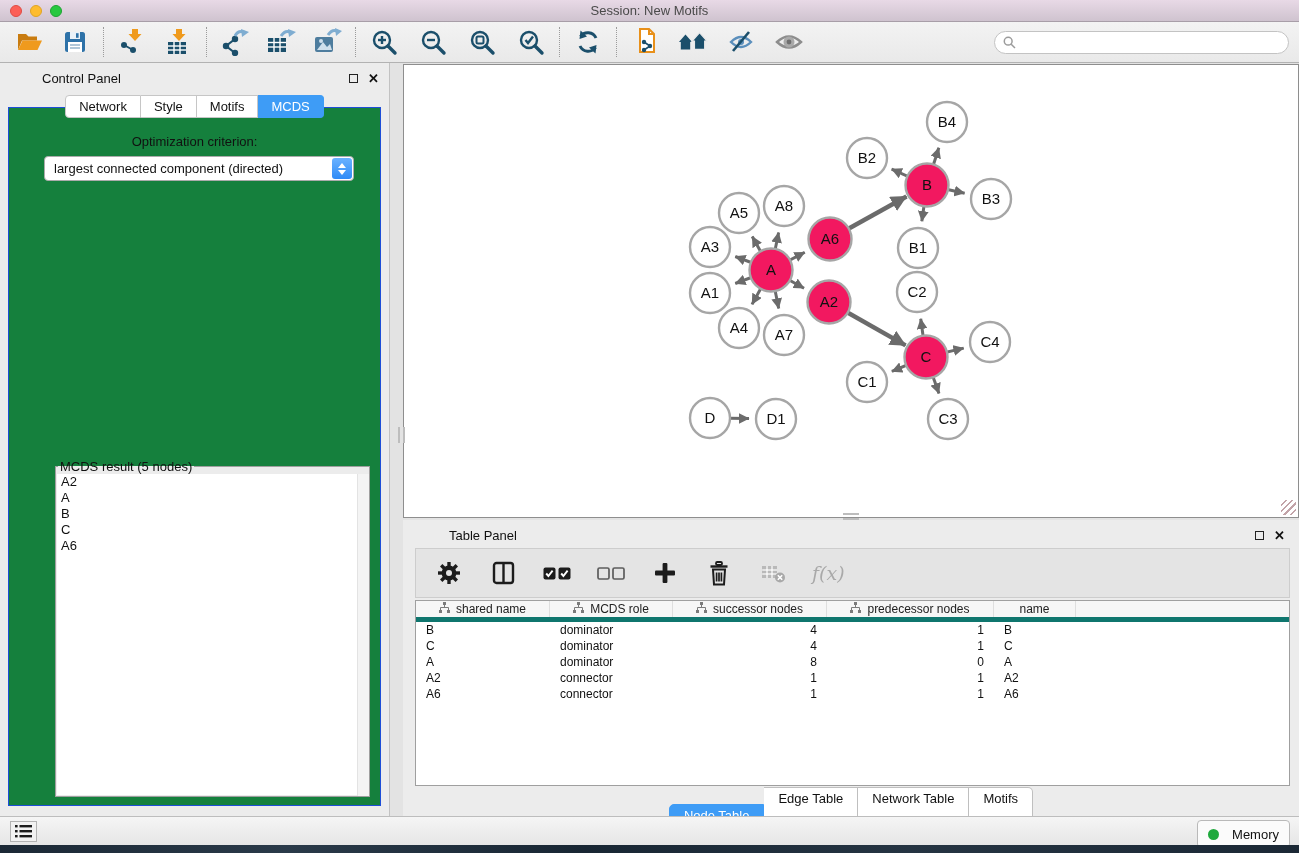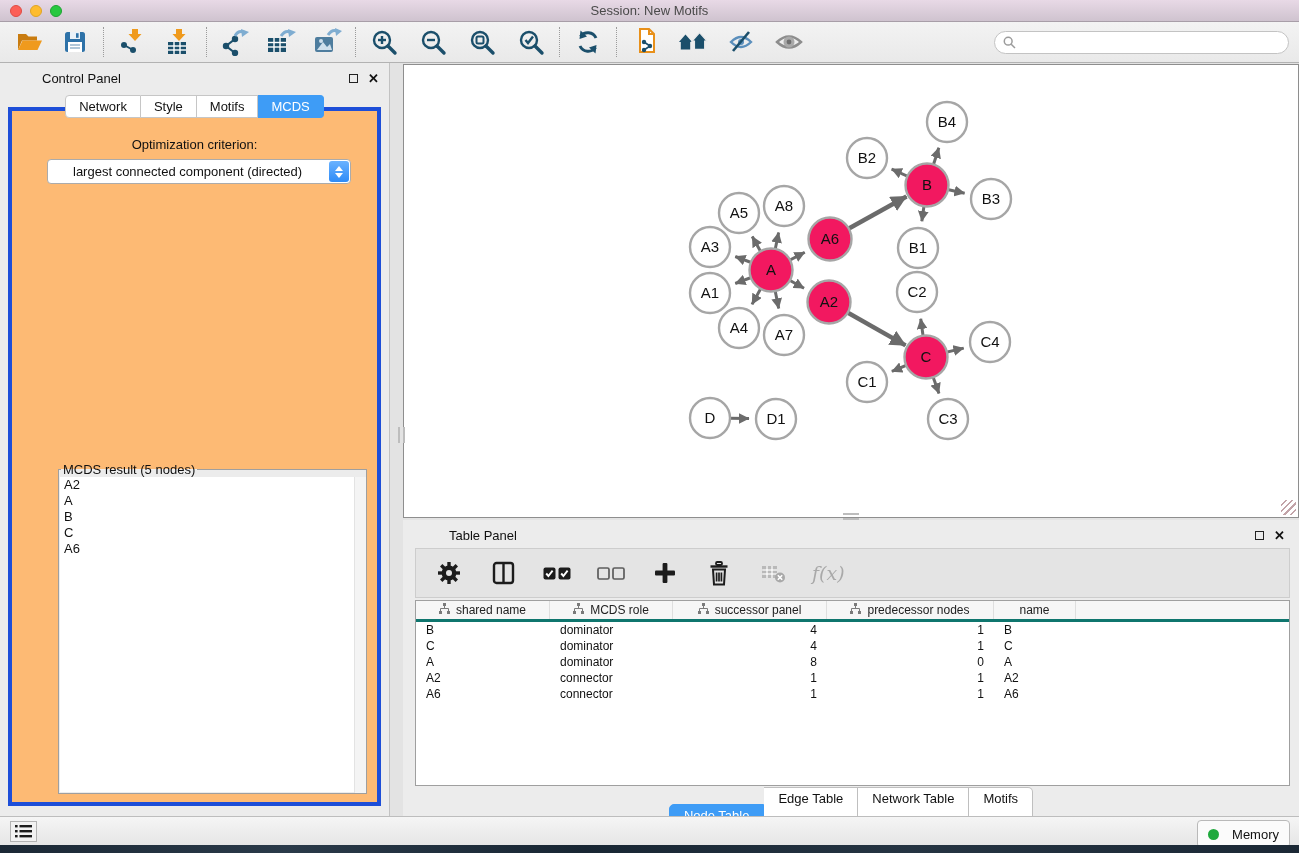--- a/index.html
+++ b/index.html
@@ -29,29 +29,29 @@
     border:1px solid #c3c3c3; border-radius:12px; display:flex; align-items:center; padding:0 8px; gap:6px; }
   .search-field input { border:none; outline:none; flex:1; font-size:12px; font-family:inherit; background:transparent; }
 
   
   .control-panel { left:0; top:63px; width:390px; height:753px; background:#ececec; border-right:1px solid #c2c2c2; }
   .panel-header { position:absolute; left:0; top:0; right:0; height:30px; display:flex; align-items:center; padding:0 10px;margin-left:32px; }
   .panel-title { font-size:13px; color:#111; }
   .panel-hdr-icons { margin-left:auto; display:flex; align-items:center; gap:10px; }
   .float-ico { width:9px; height:9px; border:1.5px solid #222; background:transparent; }
   .close-ico { font-size:13px; font-weight:700; color:#111; line-height:1; }
-  .cp-body { position:absolute; left:8px; top:44px; right:8px; bottom:10px; background:#fdba74; border:4px solid #1d4ed8; }
+  .cp-body { position:absolute; left:8px; top:44px; right:8px; bottom:10px; background:#15803d; border:1px solid #1d4ed8; }
   .cp-tabs { position:absolute; left:0; right:0; top:32px; display:flex; justify-content:center; z-index:3; }
   .tab { font-size:13px; padding:3px 13px; background:#fff; border:1px solid #c6c6c6; border-left-width:0; color:#111; }
   .tab:first-child { border-left-width:1px; border-radius:4px 0 0 4px; }
   .tab:last-child { border-radius:0 4px 4px 0; }
   .tab.sel { background:#3e9cf6; border-color:#3e9cf6; color:#fff; }
   .opt-label { position:absolute; left:0; right:0; top:26px; text-align:center; font-size:13px; color:#111; }
   .criterion { position:absolute; left:35px; right:26px; top:48px; height:25px; background:#fff;
-    border:1px solid #ababab; border-radius:4px; display:flex; align-items:center; padding-left:25px; font-size:13px; }
+    border:1px solid #ababab; border-radius:4px; display:flex; align-items:center; padding-left:9px; font-size:13px; }
   .stepper { position:absolute; right:1px; top:1px; bottom:1px; width:20px; border-radius:3px;
     background:linear-gradient(#6ab2ff,#2e8bf7); display:flex; flex-direction:column; align-items:center; justify-content:center; gap:2px; }
   .chev-up { width:0; height:0; border-left:4px solid transparent; border-right:4px solid transparent; border-bottom:5px solid #fff; }
   .chev-dn { width:0; height:0; border-left:4px solid transparent; border-right:4px solid transparent; border-top:5px solid #fff; }
   .cp-buttons { position:absolute; left:0; right:0; top:84px; display:flex; justify-content:center; gap:15px; }
   .btn { font-size:13px; font-family:inherit; padding:3px 16px; background:linear-gradient(#ffffff,#f1f1f1);
     border:1px solid #b5b5b5; border-radius:4px; color:#111; }
   .mcds-fieldset { position:absolute; left:10px; right:10px; top:351px; bottom:8px;
     border:1px solid #9f9f9f; background:#ececec; padding:0;margin-left:36px; }
   .mcds-fieldset legend { font-size:13px; margin-left:2px; padding:0 2px; color:#111; }
@@ -71,21 +71,21 @@
     background:repeating-linear-gradient(135deg, transparent 0 3px, #c2a3a8 3px 4.5px); }
   .splitter-v { left:398px; top:427px; width:7px; height:16px; border-left:2px solid #bdbdbd; border-right:2px solid #bdbdbd; }
   .splitter-h { left:843px; top:513px; width:16px; height:7px; border-top:2px solid #bdbdbd; border-bottom:2px solid #bdbdbd; }
 
   
   .table-panel { left:403px; top:520px; width:896px; height:296px; background:#ececec; }
   .tp-toolbar { position:absolute; left:12px; right:9px; top:28px; height:50px; background:#e4e4e4;
     border:1px solid #cdcdcd; display:flex; align-items:center; gap:24px; padding-left:18px; }
   .fx { font-family:"DejaVu Serif",serif; font-style:italic; font-size:19px; color:#a9a9a9; }
   .tp-table { position:absolute; left:12px; right:9px; top:80px; height:186px; background:#fff; border:1px solid #9f9f9f; overflow:hidden; }
-  .tp-head { display:flex; height:21px; background:#f6f6f6; border-bottom:3px solid #0f766e; }
+  .tp-head { display:flex; height:21px; background:#f6f6f6; border-bottom:5px solid #0f766e; }
   .th { display:flex; align-items:center; justify-content:center; gap:6px; font-size:12px; color:#222;
     border-right:1px solid #dedede; height:100%; }
   .tr { display:flex; height:16px; }
   .td { font-size:12px; line-height:16px; padding:0 10px; white-space:nowrap; overflow:hidden; }
   .tp-tabs { position:absolute; left:0; right:0; top:267px; display:flex; justify-content:center; }
   .seg { font-size:13px; padding:3px 14px; background:#fff; border:1px solid #bfbfbf; border-left-width:0; color:#111; }
   .seg:first-child { border-left-width:1px; border-radius:5px 0 0 5px; }
   .seg:last-child { border-radius:0 5px 5px 0; }
   .seg.sel { background:#3e9cf6; border-color:#3e9cf6; color:#fff;margin-top:17px; }
 
@@ -549,21 +549,21 @@
         </div>
         <div class="th" style="width: 154px;">
           <span><svg width="11" height="11" viewBox="0 0 11 11">
               <g fill="#7a7a7a">
                 <rect x="4" y="0" width="3" height="3"></rect>
                 <rect x="0" y="8" width="3" height="3"></rect>
                 <rect x="8" y="8" width="3" height="3"></rect>
               </g>
               <path d="M5.5 3 V5.5 M1.5 8 V5.5 H9.5 V8" stroke="#7a7a7a" stroke-width="1" fill="none"></path>
             </svg></span>
-          <span>successor panel</span>
+          <span>successor nodes</span>
         </div>
         <div class="th" style="width: 167px;">
           <span><svg width="11" height="11" viewBox="0 0 11 11">
               <g fill="#7a7a7a">
                 <rect x="4" y="0" width="3" height="3"></rect>
                 <rect x="0" y="8" width="3" height="3"></rect>
                 <rect x="8" y="8" width="3" height="3"></rect>
               </g>
               <path d="M5.5 3 V5.5 M1.5 8 V5.5 H9.5 V8" stroke="#7a7a7a" stroke-width="1" fill="none"></path>
             </svg></span>

